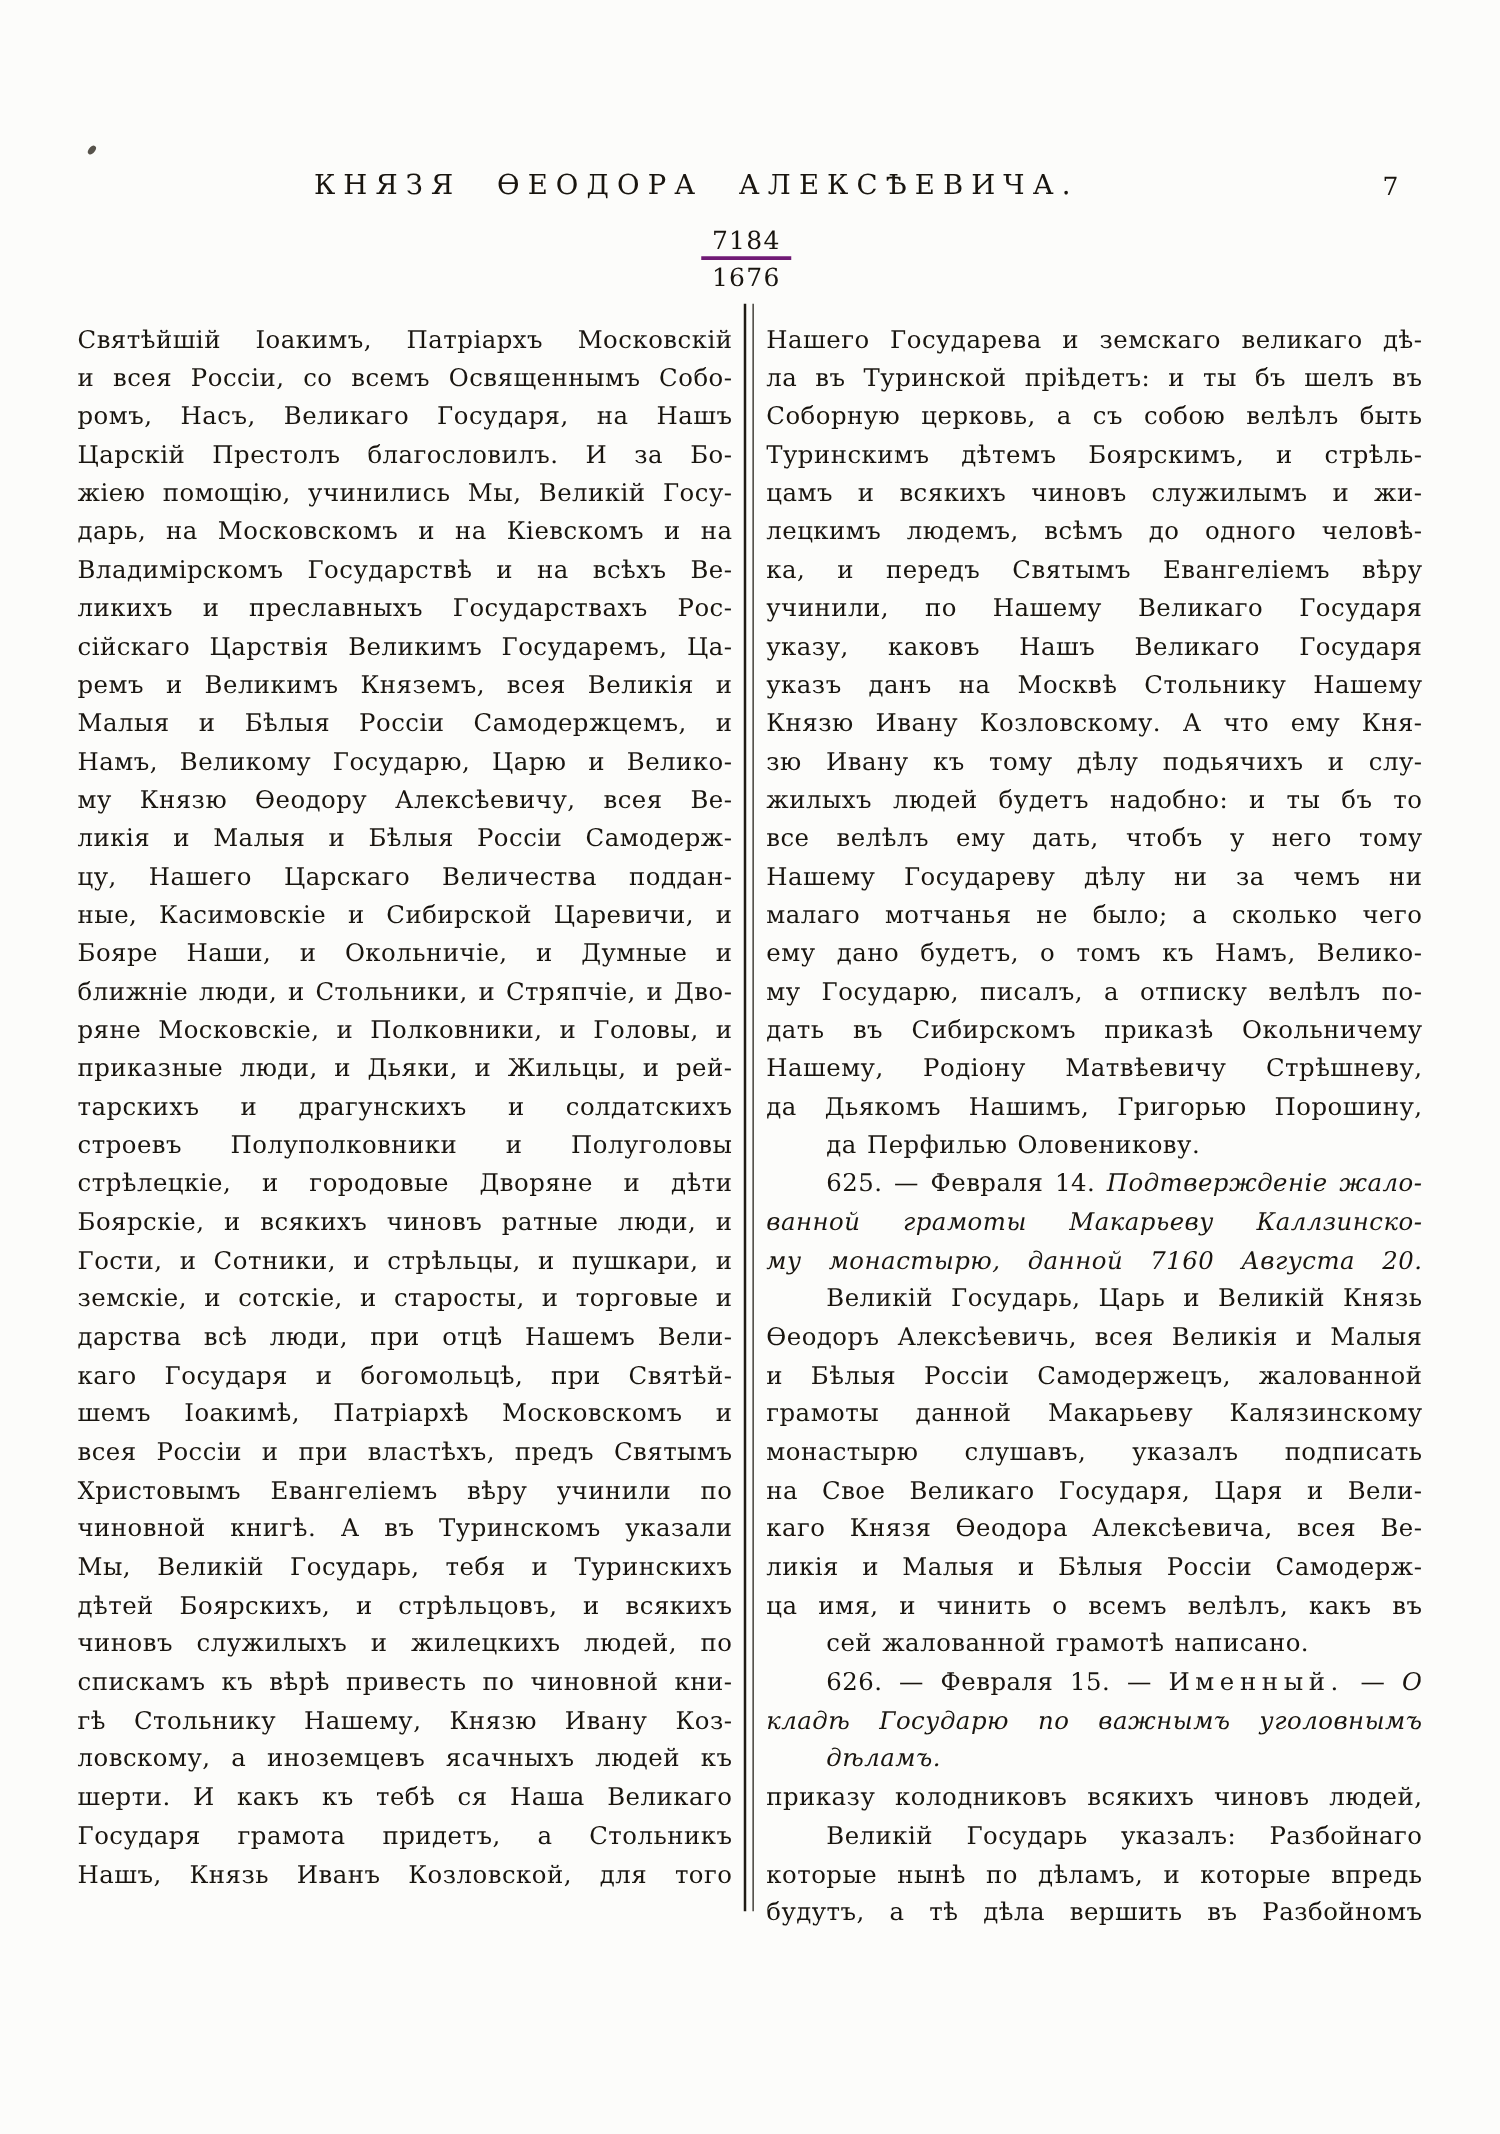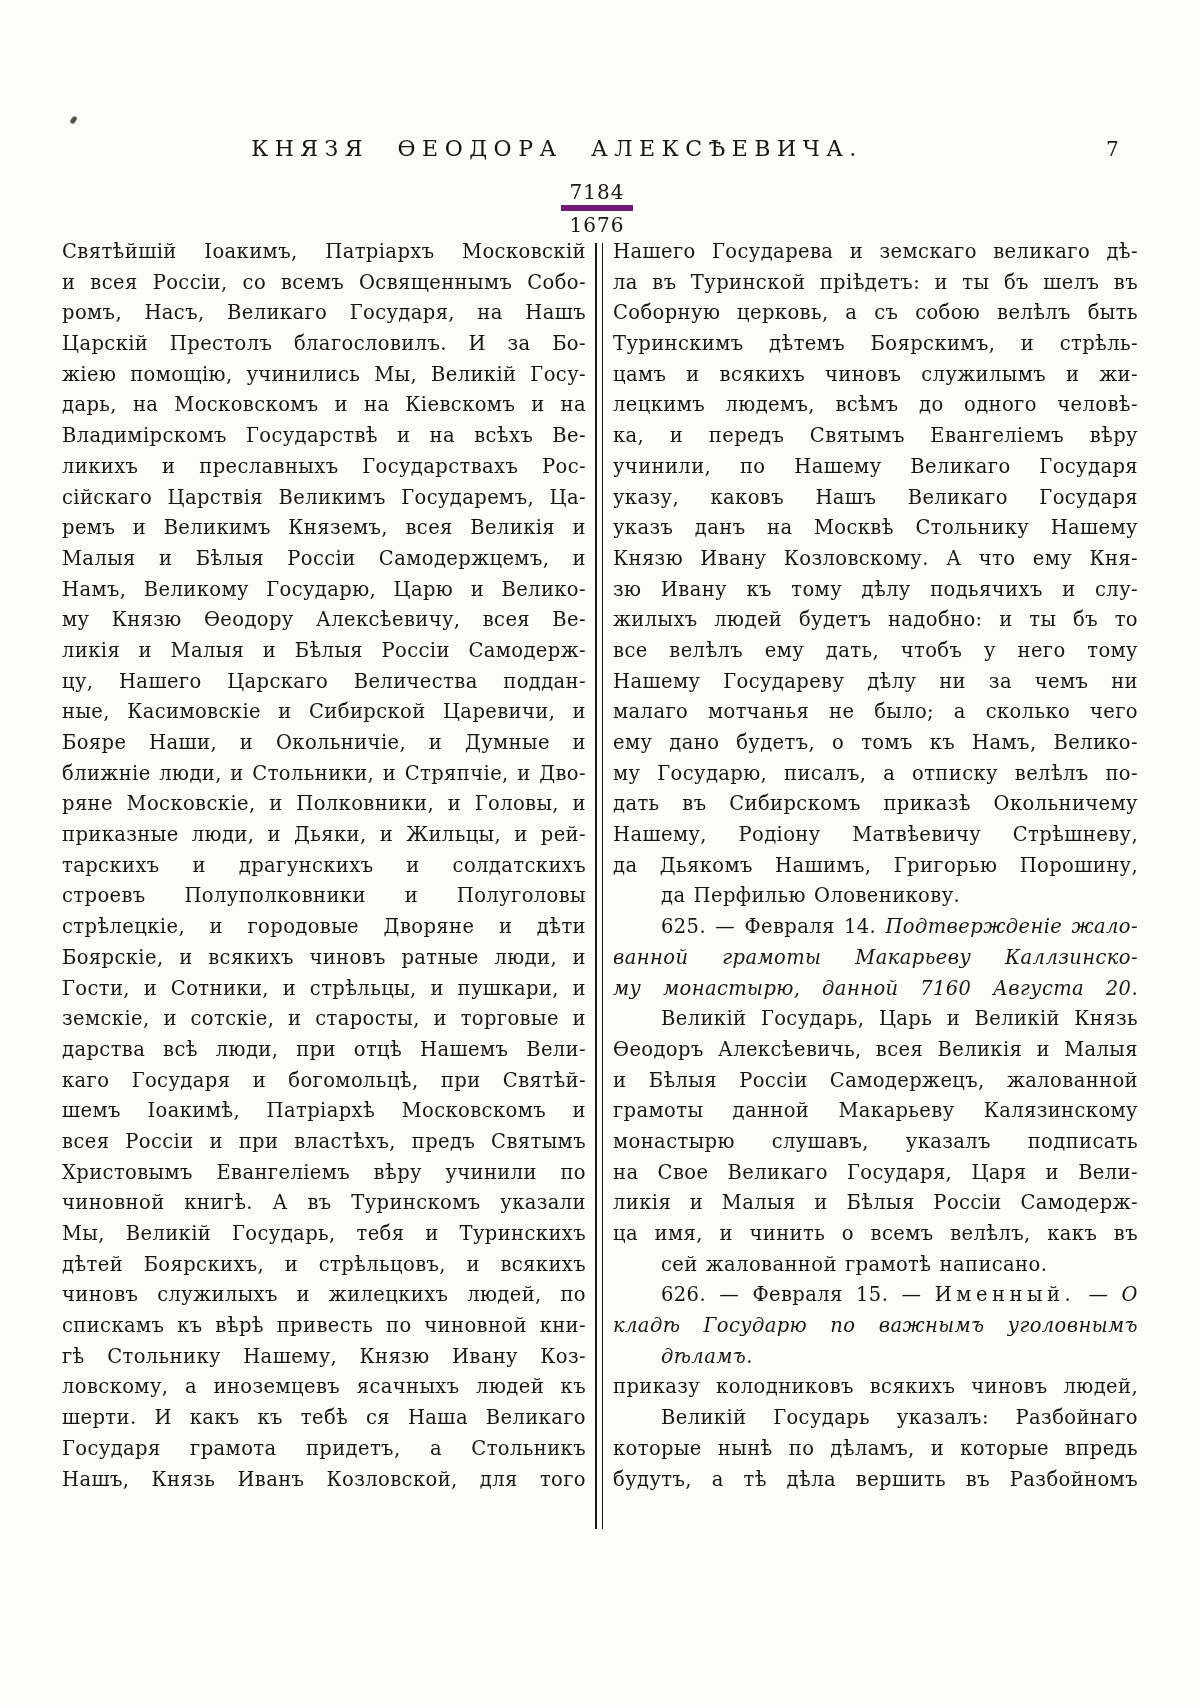--- a/index.html
+++ b/index.html
@@ -30,30 +30,30 @@
   }
   .page-number {
     position:absolute; top:137px; left:1106px;
     font-size:20px;
   }
   .year-fraction {
     position:absolute; top:180px; left:561px; width:72px;
     text-align:center;
     font-size:20px;
   }
-  .frac-top { border-bottom:6px solid #701a75; padding-bottom:1px; letter-spacing:1px; }
+  .frac-top { border-bottom:3px solid #701a75; padding-bottom:1px; letter-spacing:1px; }
   .frac-bottom { padding-top:2px; letter-spacing:1px; }
   .column-divider {
     position:absolute; left:595px; top:243px;
     width:5px; height:1286px;
     border-left:2.5px solid #1f1b14;
     border-right:1.4px solid #1f1b14;
   }
   .column {
-    position:absolute; top:237px;
+    position:absolute; top:257px;
     font-size:19.5px;
     line-height:30.7px;
     letter-spacing:0.4px;
     word-spacing:1.5px;
   }
   .column-left  { left:62px;  width:524px; }
   .column-right { left:613px; width:525px; }
   .line {
     height:30.7px;
     overflow:hidden;
@@ -160,20 +160,21 @@
         <div class="line"><span class="seg-italic">ванной грамоты Макарьеву Каллзинско-</span></div>
         <div class="line"><span class="seg-italic">му монастырю, данной 7160 Августа 20.</span></div>
       </div>
       <div>
         <div class="line indent">Великій Государь, Царь и Великій Князь</div>
         <div class="line">Ѳеодоръ Алексѣевичь, всея Великія и Малыя</div>
         <div class="line">и Бѣлыя Россіи Самодержецъ, жалованной</div>
         <div class="line">грамоты данной Макарьеву Калязинскому</div>
         <div class="line">монастырю слушавъ, указалъ подписать</div>
         <div class="line">на Свое Великаго Государя, Царя и Вели-</div>
+        <div class="line">каго Князя Ѳеодора Алексѣевича, всея Ве-</div>
         <div class="line">ликія и Малыя и Бѣлыя Россіи Самодерж-</div>
         <div class="line">ца имя, и чинить о всемъ велѣлъ, какъ въ</div>
         <div class="line flush">сей жалованной грамотѣ написано.</div>
       </div>
       <div>
         <div class="line indent"><span class="seg-roman">626. — Февраля 15. — </span><span class="seg-spaced">Именный.</span><span class="seg-roman"> — </span><span class="seg-italic">О до-</span></div>
         <div class="line"><span class="seg-italic">кладѣ Государю по важнымъ уголовнымъ</span></div>
         <div class="line flush"><span class="seg-italic">дѣламъ.</span></div>
       </div>
       <div>

